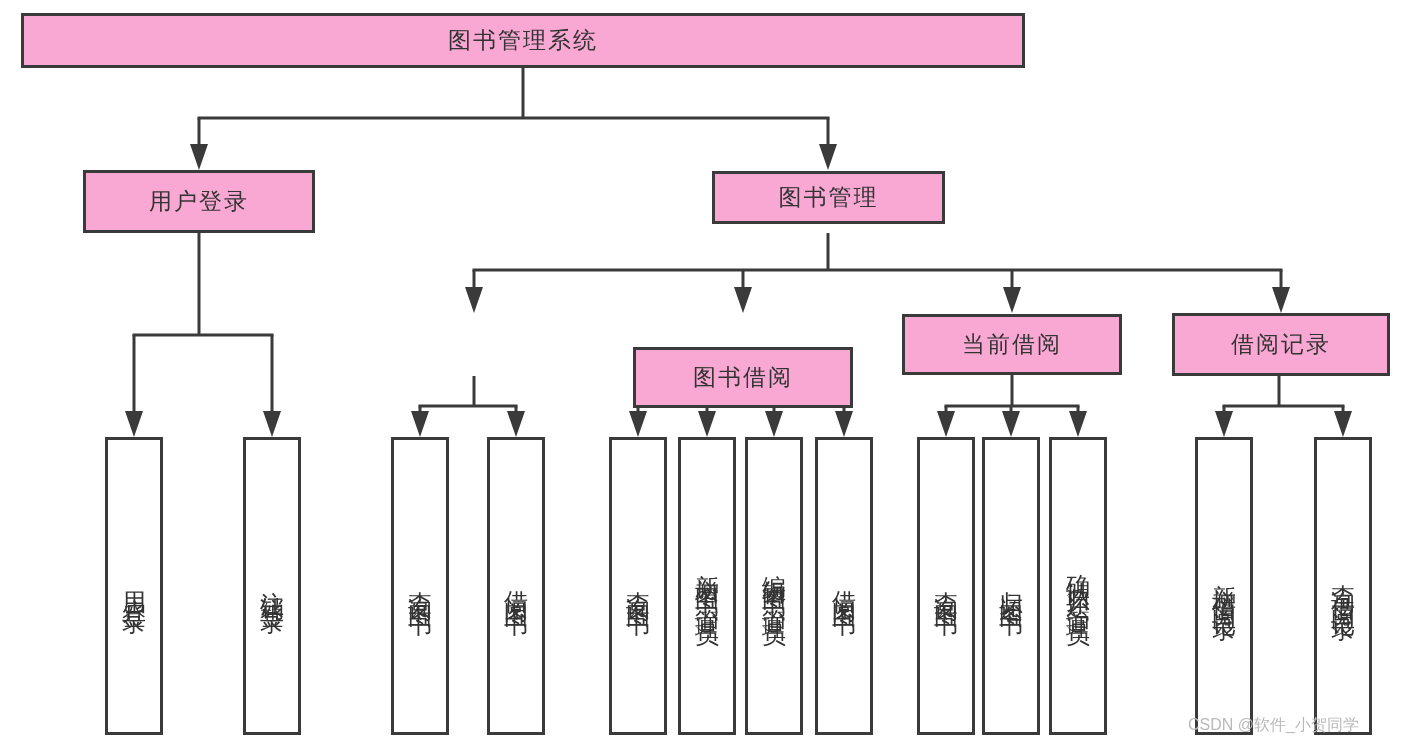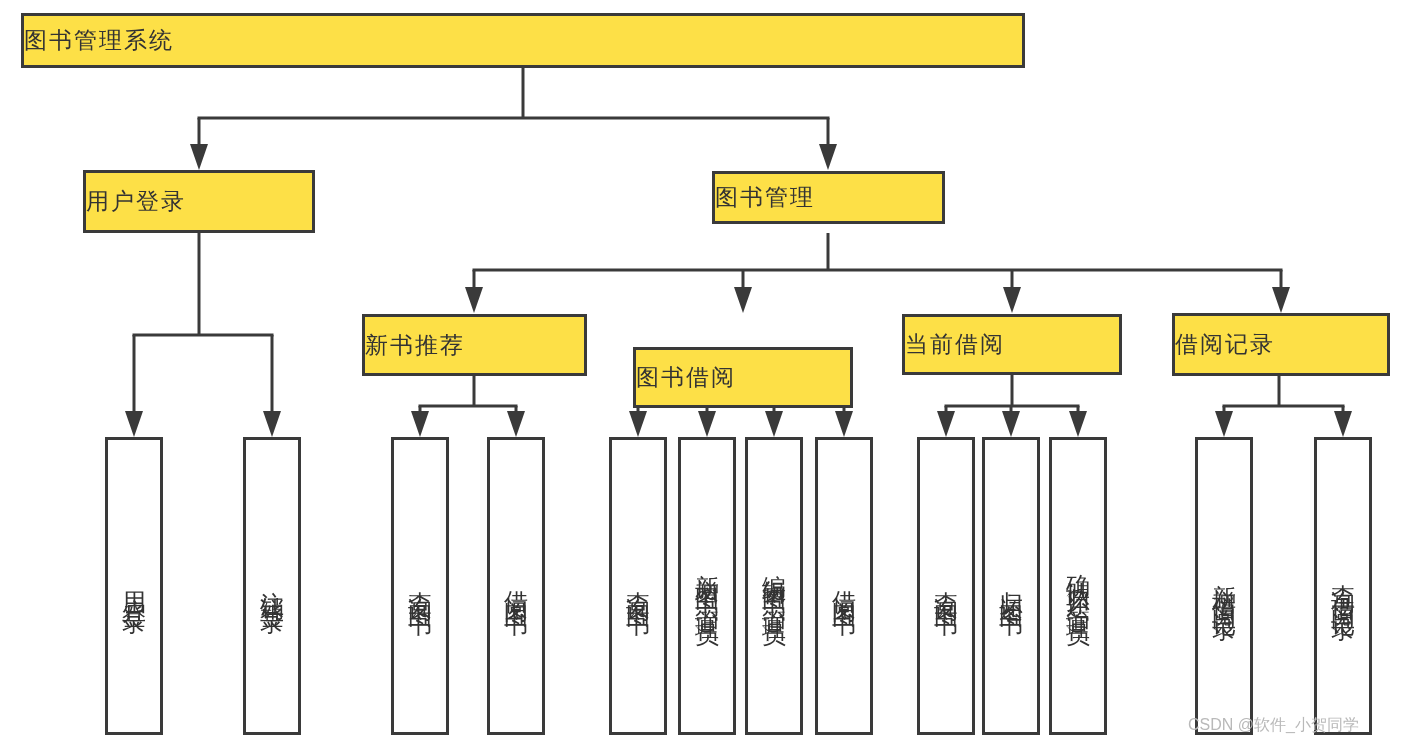--- a/index.html
+++ b/index.html
@@ -9,24 +9,24 @@
     height: 747px;
     background: #ffffff;
     font-family: "Liberation Sans", sans-serif;
     overflow: hidden;
   }
   #wires { position: absolute; left: 0; top: 0; z-index: 1; }
   .hbox {
     position: absolute;
     box-sizing: border-box;
     border: 3px solid #3a3a3a;
-    background: #fde047;
+    background: #f9a8d4;
     display: flex;
     align-items: center;
-    justify-content: flex-start;
+    justify-content: center;
     z-index: 2;
   }
   .hbox .lbl {
     font-size: 23px;
     color: #333333;
     letter-spacing: 2px;
     white-space: nowrap;
   }
   .vbox {
     position: absolute;
@@ -135,23 +135,20 @@
     <span class="lbl">图书管理系统</span>
   </div>
 
   <div class="hbox" style="left:83px; top:170px; width:232px; height:63px;">
     <span class="lbl">用户登录</span>
   </div>
   <div class="hbox" style="left:712px; top:171px; width:233px; height:53px;">
     <span class="lbl">图书管理</span>
   </div>
 
-  <div class="hbox" style="left:362px; top:314px; width:225px; height:62px;">
-    <span class="lbl">新书推荐</span>
-  </div>
   <div class="hbox" style="left:633px; top:315px; width:220px; height:61px;margin-top:32px;">
     <span class="lbl">图书借阅</span>
   </div>
   <div class="hbox" style="left:902px; top:314px; width:220px; height:61px;">
     <span class="lbl">当前借阅</span>
   </div>
   <div class="hbox" style="left:1172px; top:313px; width:218px; height:63px;">
     <span class="lbl">借阅记录</span>
   </div>
 

